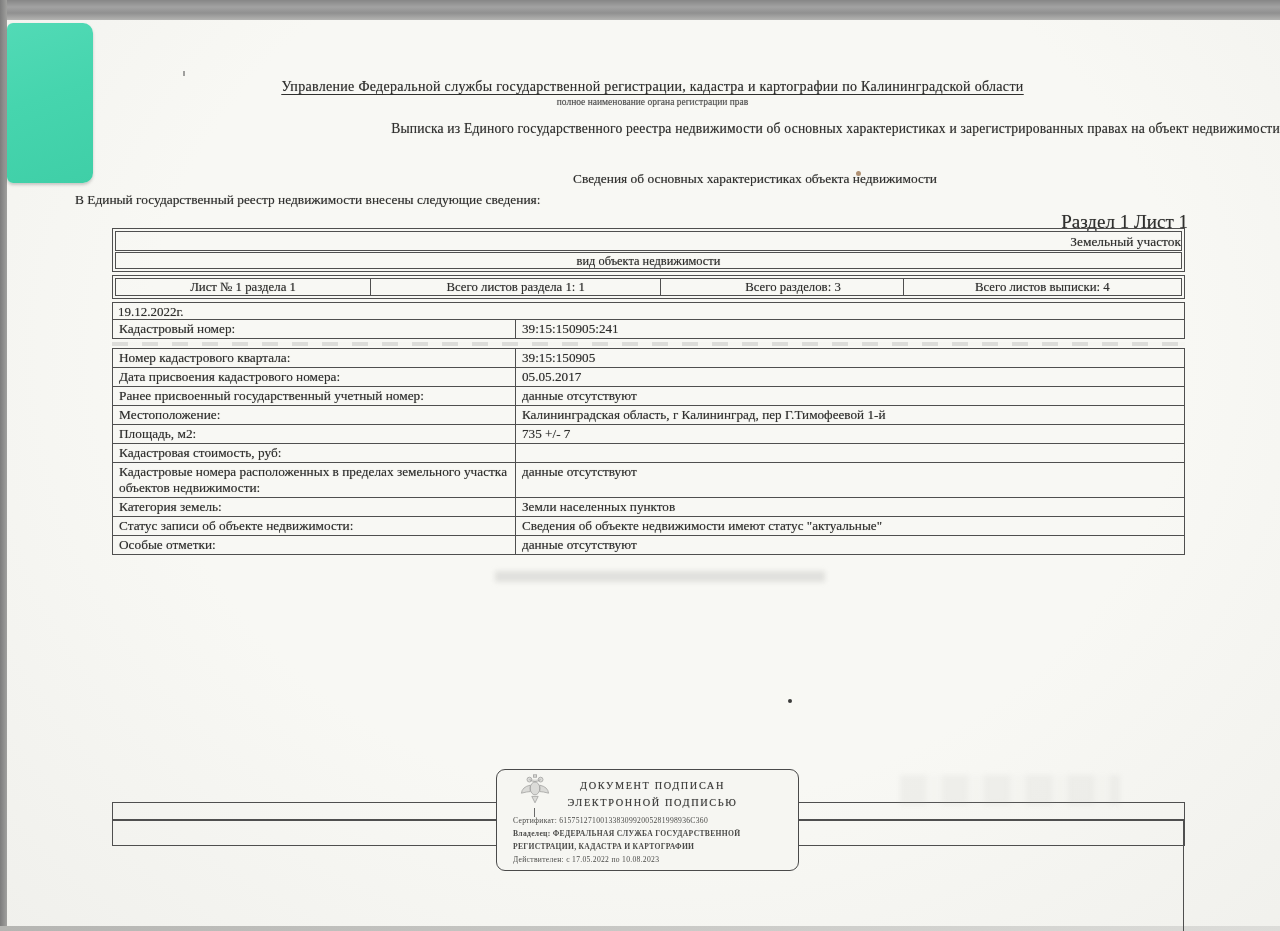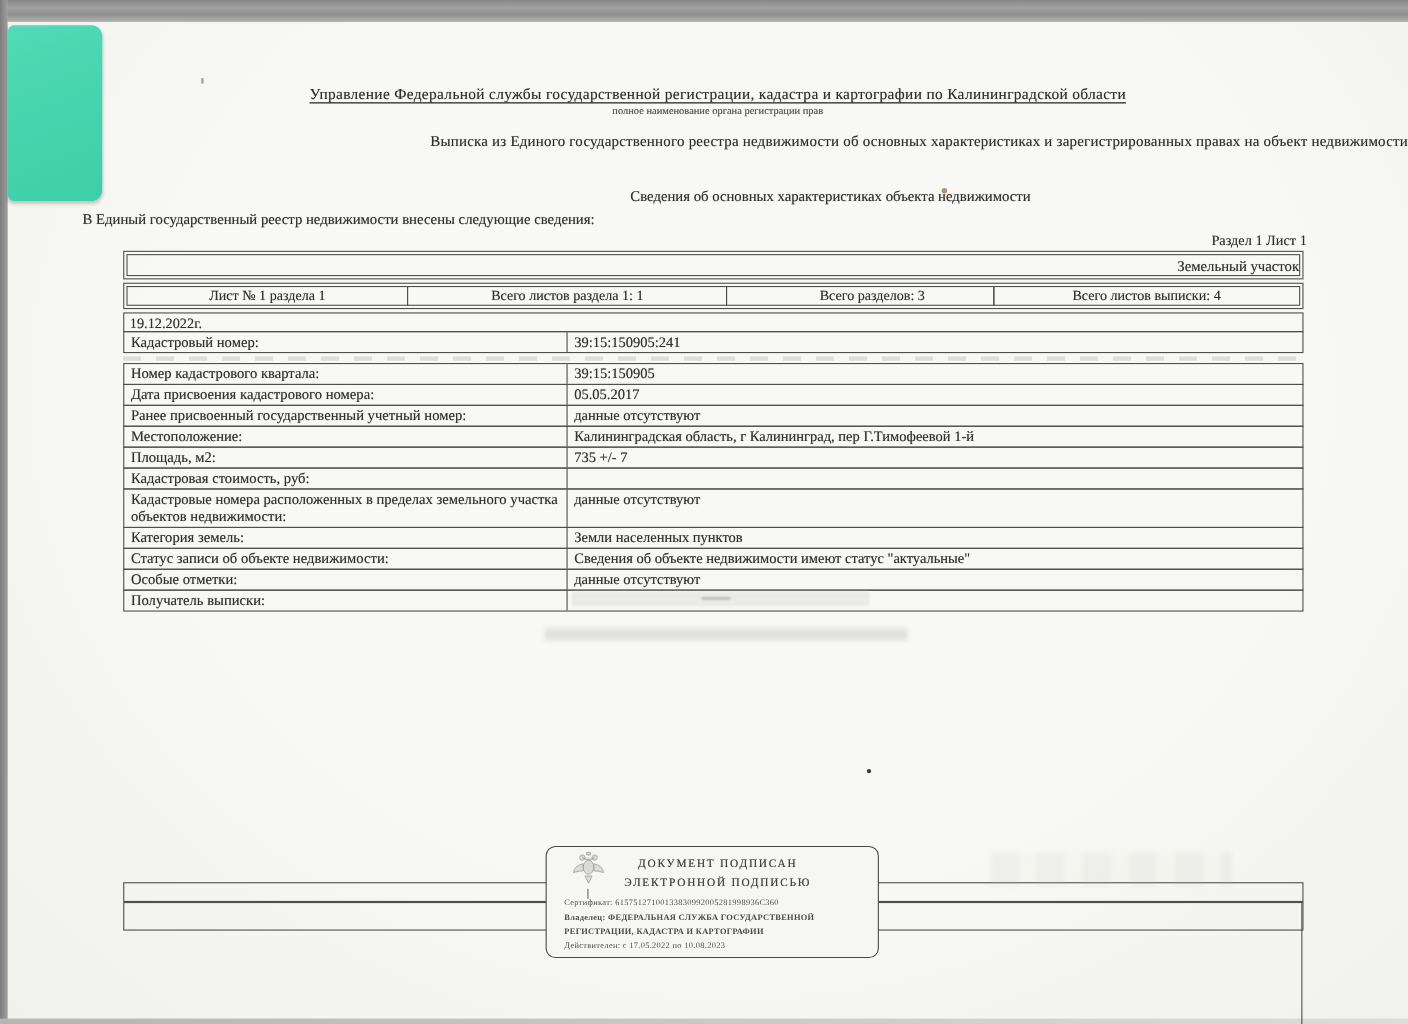--- a/index.html
+++ b/index.html
@@ -25,21 +25,21 @@
   .org-name{position:absolute;left:25px;right:0;top:79px;text-align:center;
     font-size:14px;letter-spacing:0.3px;text-decoration:underline;
     text-underline-offset:3px;}
   .org-caption{position:absolute;left:25px;right:0;top:97px;text-align:center;
     font-size:9.5px;color:#555;}
   .doc-title{position:absolute;left:20px;right:0;top:121px;text-align:right;
     font-size:13.6px;letter-spacing:0.2px;}
   .section-title{position:absolute;left:230px;right:0;top:171px;text-align:center;
     font-size:13.4px;}
   .intro{position:absolute;left:75px;top:192px;font-size:13.4px;}
-  .razdel{position:absolute;right:92px;top:211px;font-size:13px;margin-left:27px;}
+  .razdel{position:absolute;right:92px;top:211px;font-size:19px;margin-left:27px;}
   
   .tbl{position:absolute;left:112px;top:228px;width:1073px;box-sizing:border-box;}
   .tbl *, .footer-zone *{box-sizing:border-box;}
   .objtype-outer{border:1px solid #4f4f4f;padding:2px;}
   .objtype-row1{border:1px solid #4f4f4f;height:20px;text-align:right;
     font-size:13.4px;line-height:19px;}
   .objtype-row2{border:1px solid #4f4f4f;margin-top:1px;height:17px;
     text-align:center;font-size:12.4px;line-height:16px;}
   .sheets-outer{border:1px solid #4f4f4f;padding:2px;margin-top:3px;display:flex;}
   .sheet-cell{border:1px solid #4f4f4f;height:18px;text-align:center;
@@ -109,20 +109,21 @@
   <div class="org-caption t">полное наименование органа регистрации прав</div>
   <div class="doc-title t">Выписка из Единого государственного реестра недвижимости об основных характеристиках и зарегистрированных правах на объект недвижимости</div>
   <div class="section-title t">Сведения об основных характеристиках объекта недвижимости</div>
   <div class="intro t">В Единый государственный реестр недвижимости внесены следующие сведения:</div>
   <div class="razdel t">Раздел 1 Лист 1</div>
 
   <div class="tbl">
 
     <div class="objtype-outer">
       <div class="objtype-row1 t">Земельный участок</div>
+      <div class="objtype-row2 t">вид объекта недвижимости</div>
     </div>
 
     <div class="sheets-outer">
       <div class="sheet-cell sc1 t">Лист № 1 раздела 1</div>
       <div class="sheet-cell sc2 t">Всего листов раздела 1: 1</div>
       <div class="sheet-cell sc3 t">Всего разделов: 3</div>
       <div class="sheet-cell sc4 t">Всего листов выписки: 4</div>
     </div>
 
     <div class="date-row t">19.12.2022г.</div>
@@ -168,26 +169,20 @@
       <div class="attr-label t">Категория земель:</div>
       <div class="attr-value t">Земли населенных пунктов</div>
     </div>
     <div class="attr-row">
       <div class="attr-label t">Статус записи об объекте недвижимости:</div>
       <div class="attr-value t">Сведения об объекте недвижимости имеют статус "актуальные"</div>
     </div>
     <div class="attr-row">
       <div class="attr-label t">Особые отметки:</div>
       <div class="attr-value t">данные отсутствуют</div>
-    </div>
-    <div class="attr-row">
-      <div class="attr-label t">Получатель выписки:</div>
-      <div class="attr-value t">
-        <span class="smudge"></span>
-      </div>
     </div>
   </div>
 
   <div class="table-smear"></div>
 
   <div class="footer-zone">
     <div class="sig-strip"></div>
     <div class="label-row">
       <div class="label-cell lc-left t">полное наименование должности</div>
       <div class="label-cell lc-mid"></div>

